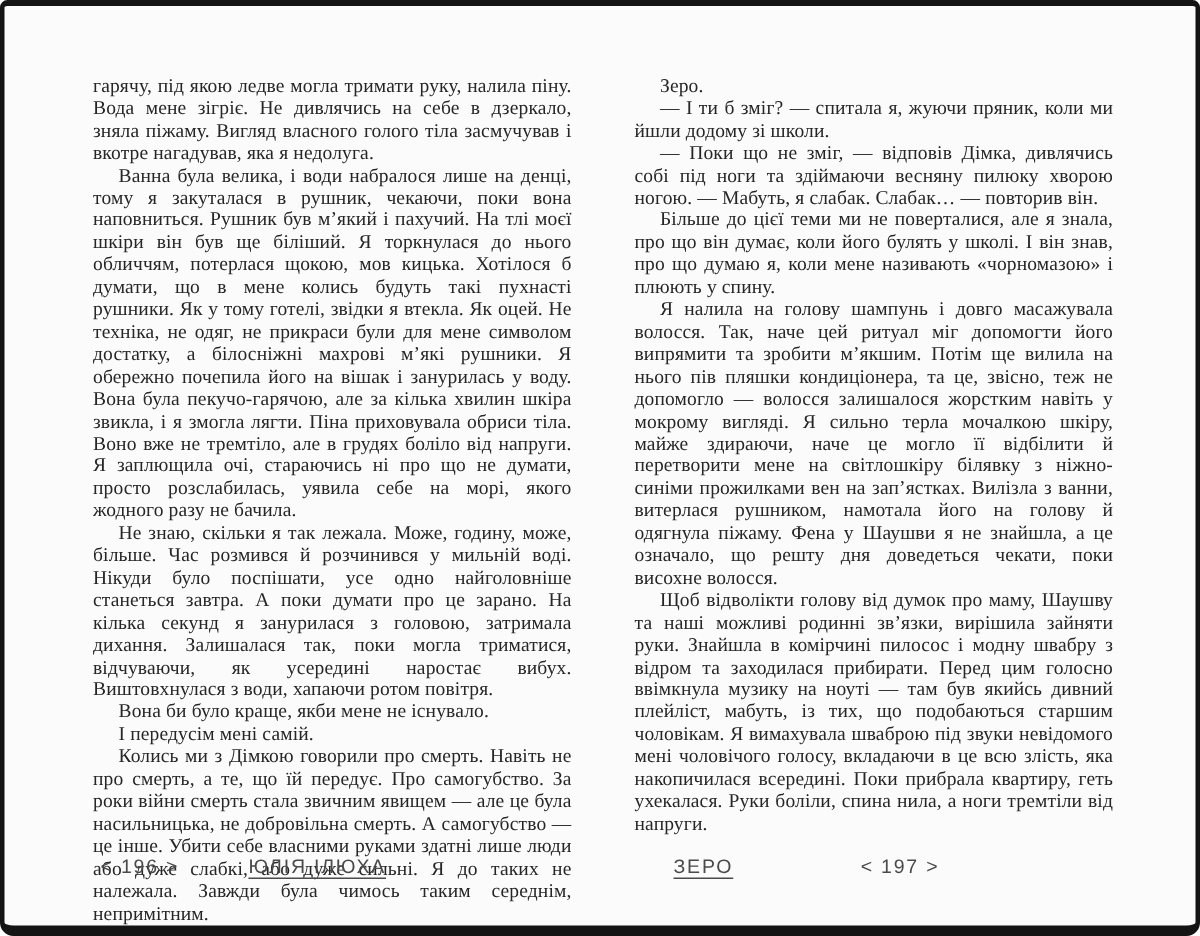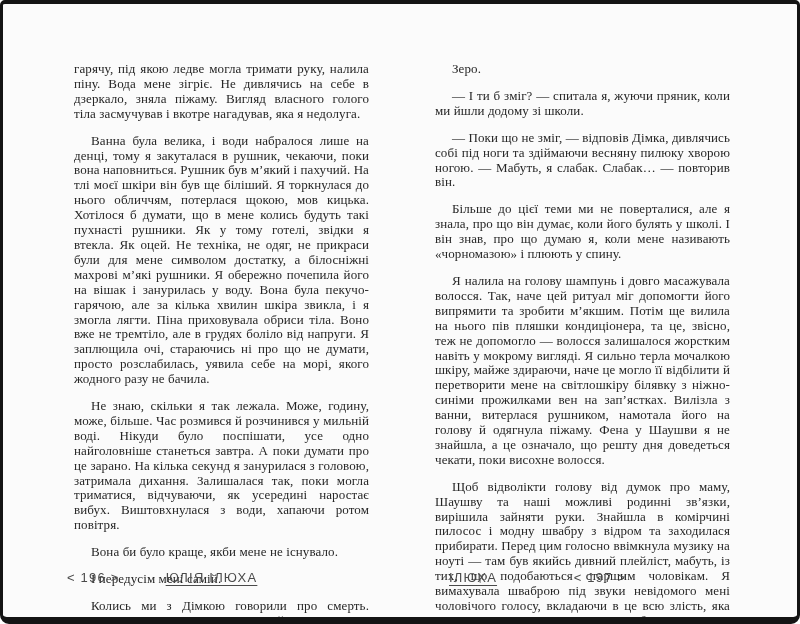--- a/index.html
+++ b/index.html
@@ -26,21 +26,21 @@
     width: 319px;
     font-size: 13px;
     line-height: 14.9px;
     color: var(--text-color, #262626);
     text-align: justify;
     letter-spacing: 0.1px;
   }
   .col-left  { left: 59px; }
   .col-right { left: 420px; }
   .para {
-    margin: 12px;
+    margin: 0;
     padding: 0;
     text-indent: 17px;
   }
   .para.continuation { text-indent: 0; }
   .footer-item {
     position: absolute;
     top: 566px;
     font-family: "Liberation Sans", "DejaVu Sans", sans-serif;
     font-size: 13px;
     font-weight: 400;
@@ -76,16 +76,16 @@
     <p class="para">Зеро.</p>
     <p class="para">— І ти б зміг? — спитала я, жуючи пряник, коли ми йшли додому зі школи.</p>
     <p class="para">— Поки що не зміг, — відповів Дімка, дивлячись собі під ноги та здіймаючи весняну пилюку хворою ногою. — Мабуть, я слабак. Слабак… — повторив він.</p>
     <p class="para">Більше до цієї теми ми не поверталися, але я знала, про що він думає, коли його булять у школі. І він знав, про що думаю я, коли мене називають «чорномазою» і плюють у спину.</p>
     <p class="para">Я налила на голову шампунь і довго масажувала волосся. Так, наче цей ритуал міг допомогти його випрямити та зробити м’якшим. Потім ще вилила на нього пів пляшки кондиціонера, та це, звісно, теж не допомогло — волосся залишалося жорстким навіть у мокрому вигляді. Я сильно терла мочалкою шкіру, майже здираючи, наче це могло її відбілити й перетворити мене на світлошкіру білявку з ніжно-синіми прожилками вен на зап’ястках. Вилізла з ванни, витерлася рушником, намотала його на голову й одягнула піжаму. Фена у Шаушви я не знайшла, а це означало, що решту дня доведеться чекати, поки висохне волосся.</p>
     <p class="para">Щоб відволікти голову від думок про маму, Шаушву та наші можливі родинні зв’язки, вирішила зайняти руки. Знайшла в комірчині пилосос і модну швабру з відром та заходилася прибирати. Перед цим голосно ввімкнула музику на ноуті — там був якийсь дивний плейліст, мабуть, із тих, що подобаються старшим чоловікам. Я вимахувала шваброю під звуки невідомого мені чоловічого голосу, вкладаючи в це всю злість, яка накопичилася всередині. Поки прибрала квартиру, геть ухекалася. Руки боліли, спина нила, а ноги тремтіли від напруги.</p>
   </div>
 
   <span class="footer-item folio-left">&lt; 196 &gt;</span>
   <span class="footer-item running-head head-left">ЮЛІЯ ІЛЮХА</span>
-  <span class="footer-item running-head head-right">ІЛЮХА</span>
+  <span class="footer-item running-head head-right">ЗЕРО</span>
   <span class="footer-item folio-right">&lt; 197 &gt;</span>
 
 </div>
 
 </body></html>

